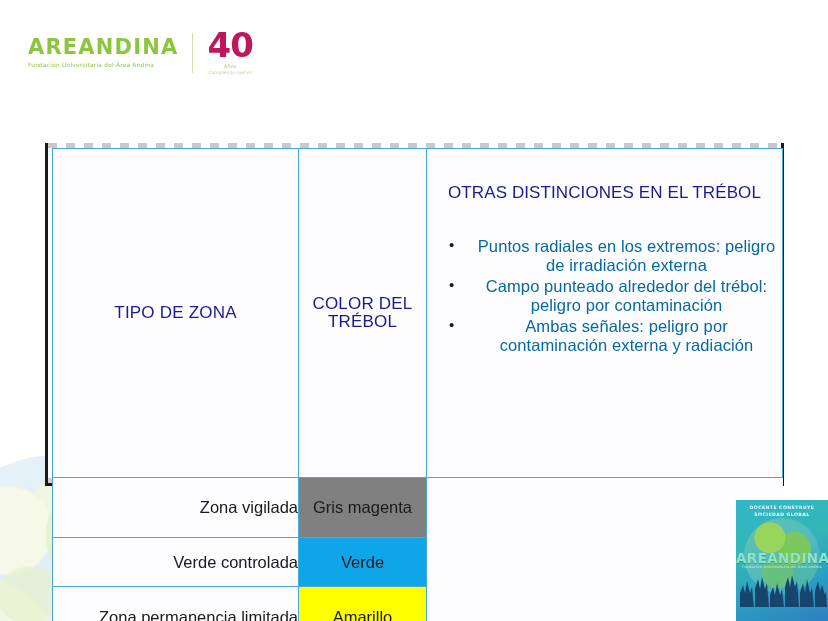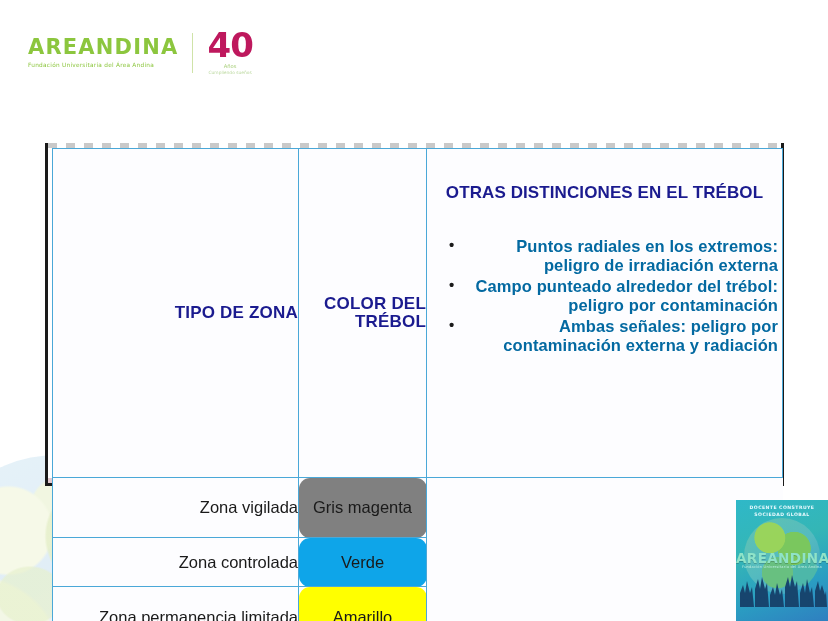--- a/index.html
+++ b/index.html
@@ -150,42 +150,41 @@
   }
   table.zone-table td,
   table.zone-table th {
     border: 1px solid #4aa8d8;
     padding: 0;
     vertical-align: middle;
   }
 
   th.hdr {
     color: #1b1b8f;
-    font-weight: 700;
-    text-align: right;
+    font-weight: 400;
+    text-align: center;
     line-height: 1.08;
     border-radius: 24px;
   }
   th.hdr-zona   { font-size: 17px; letter-spacing: .2px; }
   th.hdr-color  { font-size: 17px; letter-spacing: .2px; }
   th.hdr-otras  { font-size: 17px; letter-spacing: .1px; padding: 0 8px; }
 
   td.zona {
     text-align: right;
     color: #1a1a1a;
     font-size: 16.5px;
     line-height: 1.12;
     padding: 0 6px;
   }
   td.color-cell {
     text-align: center;
     font-size: 16.5px;
     line-height: 1.12;
     color: #1a1a1a;
-    border-radius: 11px;
   }
 
   ul.notes-list {
     margin: 0;
     padding: 0 4px 0 22px;
     list-style: none;
   }
   ul.notes-list li {
     position: relative;
     font-size: 16.5px;
@@ -314,21 +313,21 @@
           </div>
         </th>
       </tr>
     </thead>
     <tbody>
       <tr style="height:60px">
         <td class="zona">Zona vigilada</td>
         <td class="color-cell" style="background:#808080">Gris magenta</td>
       </tr>
       <tr style="height:49px">
-        <td class="zona">Zona controlada</td>
+        <td class="zona">Verde controlada</td>
         <td class="color-cell" style="background:#0ea5e9">Verde</td>
       </tr>
       <tr style="height:62px">
         <td class="zona">Zona permanencia limitada</td>
         <td class="color-cell" style="background:#ffff00">Amarillo</td>
       </tr>
 
     </tbody>
   </table>
 </div>

